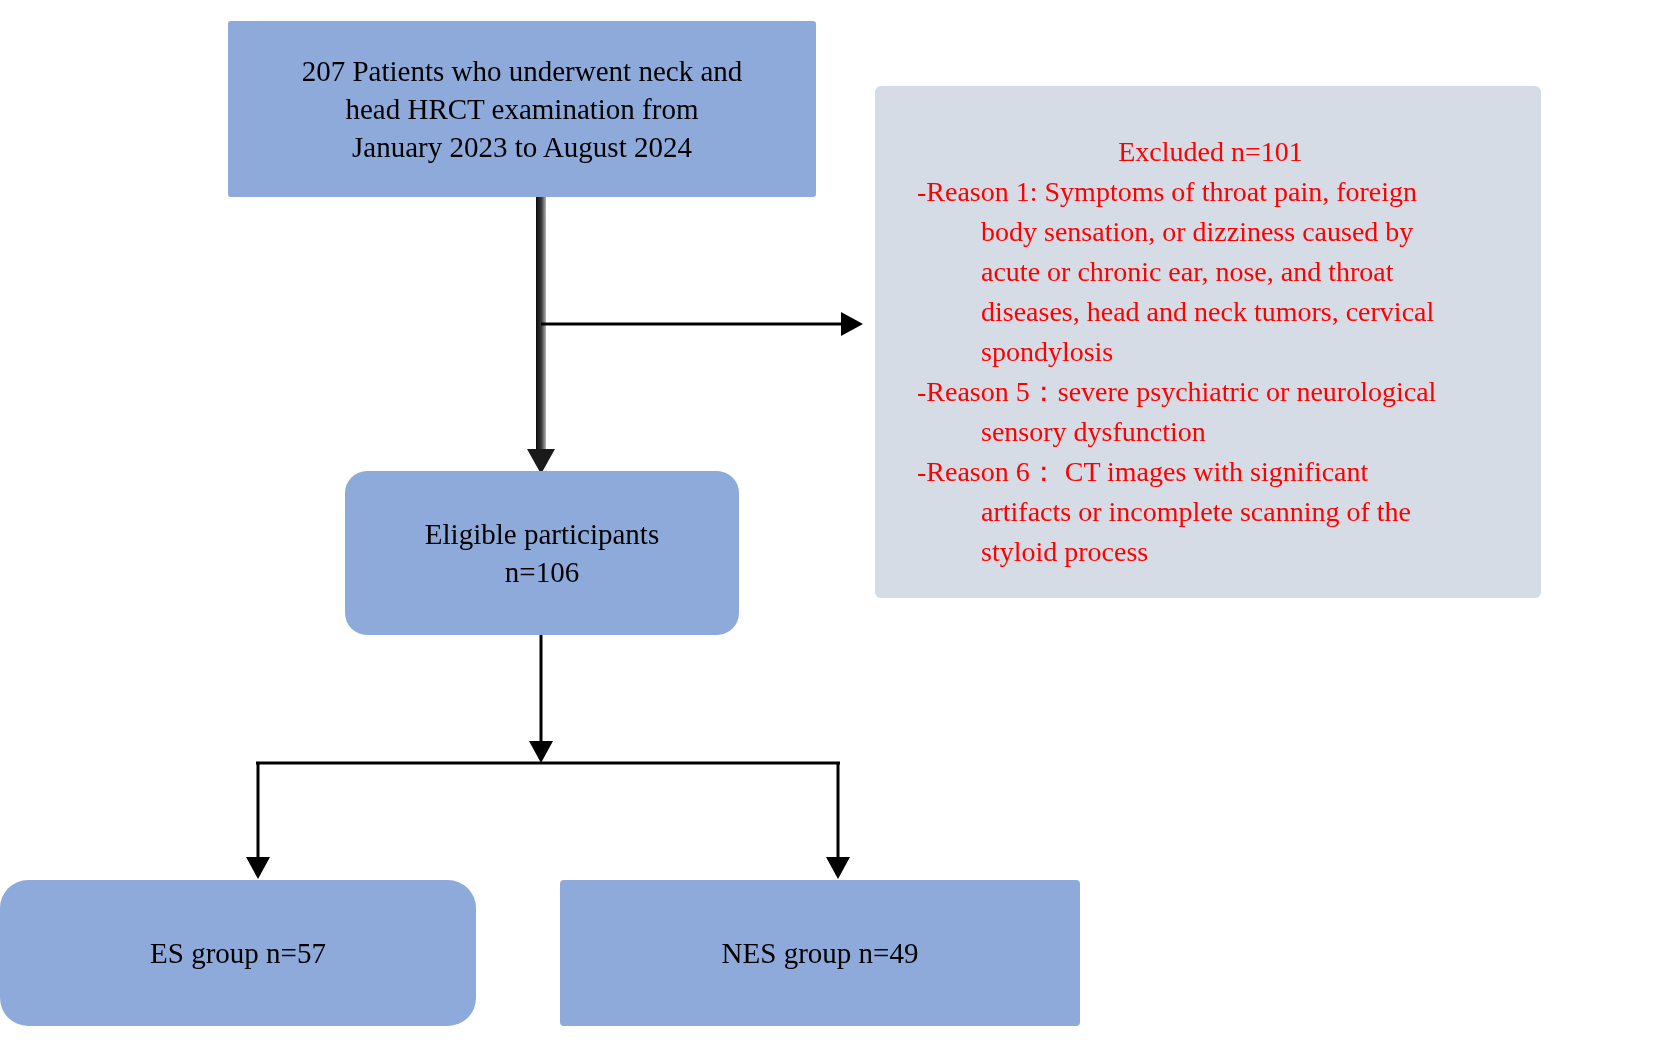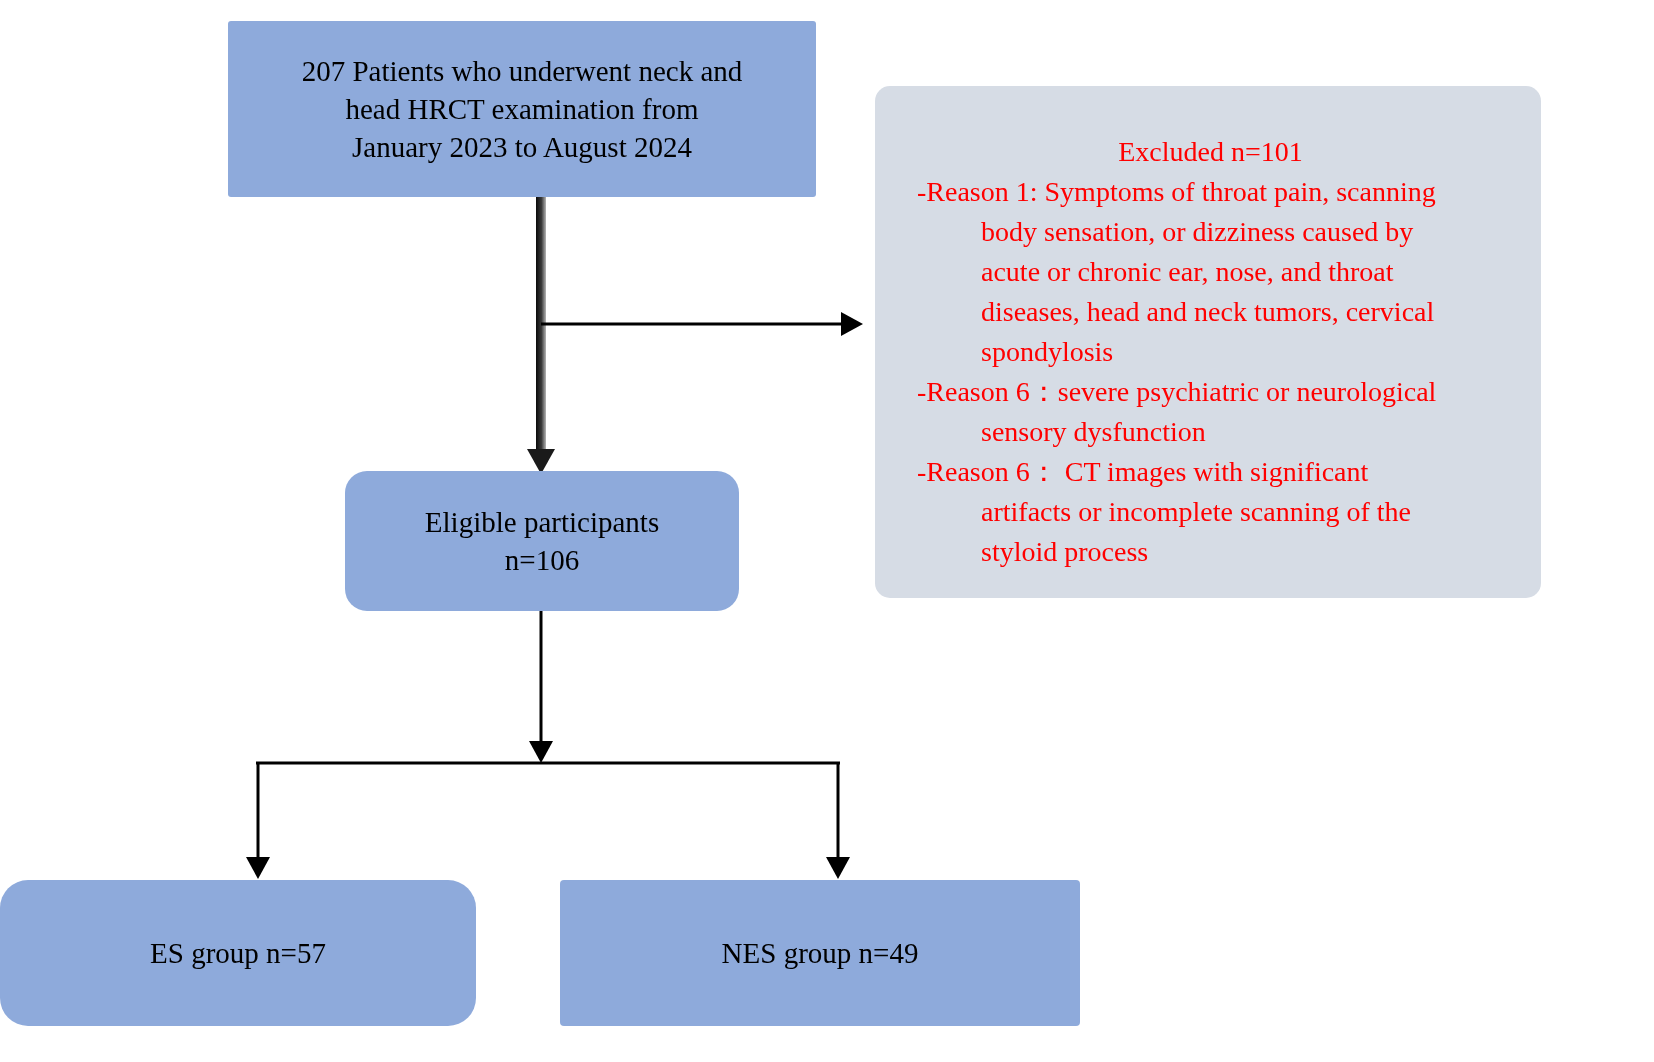--- a/index.html
+++ b/index.html
@@ -42,35 +42,35 @@
     white-space:pre-line;
     font-size:29px;
     line-height:38px;
     color:var(--text-black);
   }
   .top-box{
     left:228px;top:5px;width:588px;height:176px;
     border-radius:3px;
   }
   .eligible-box{
-    left:345px;top:455px;width:394px;height:140px;
+    left:345px;top:455px;width:394px;height:164px;
     border-radius:22px;
   }
   .es-box{
     left:0px;top:864px;width:476px;height:146px;
     border-radius:28px;
   }
   .nes-box{
     left:560px;top:864px;width:520px;height:146px;
     border-radius:4px;
   }
   .excluded-box{
     left:875px;top:70px;width:666px;height:512px;
     background:var(--node-gray);
-    border-radius:15px;
+    border-radius:6px;
     padding:46px 37px 20px 42px;
     color:var(--text-red);
     font-size:28px;
     line-height:40px;
   }
   .excluded-title{
     text-align:center;
     color:var(--text-red);
   }
   .reason{
@@ -125,26 +125,26 @@
   </svg>
 
   <div class="box blue-box top-box">
     <div class="box-text">207 Patients who underwent neck and
 head HRCT examination from
 January 2023 to August 2024</div>
   </div>
 
   <div class="box excluded-box">
     <div class="excluded-title">Excluded n=101</div>
-    <div class="reason">-Reason 1: Symptoms of throat pain, scanning
+    <div class="reason">-Reason 1: Symptoms of throat pain, foreign
 body sensation, or dizziness caused by
 acute or chronic ear, nose, and throat
 diseases, head and neck tumors, cervical
 spondylosis</div>
-    <div class="reason">-Reason 6：severe psychiatric or neurological
+    <div class="reason">-Reason 5：severe psychiatric or neurological
 sensory dysfunction</div>
     <div class="reason">-Reason 6： CT images with significant
 artifacts or incomplete scanning of the
 styloid process</div>
   </div>
 
   <div class="box blue-box eligible-box">
     <div class="box-text">Eligible participants
 n=106</div>
   </div>

